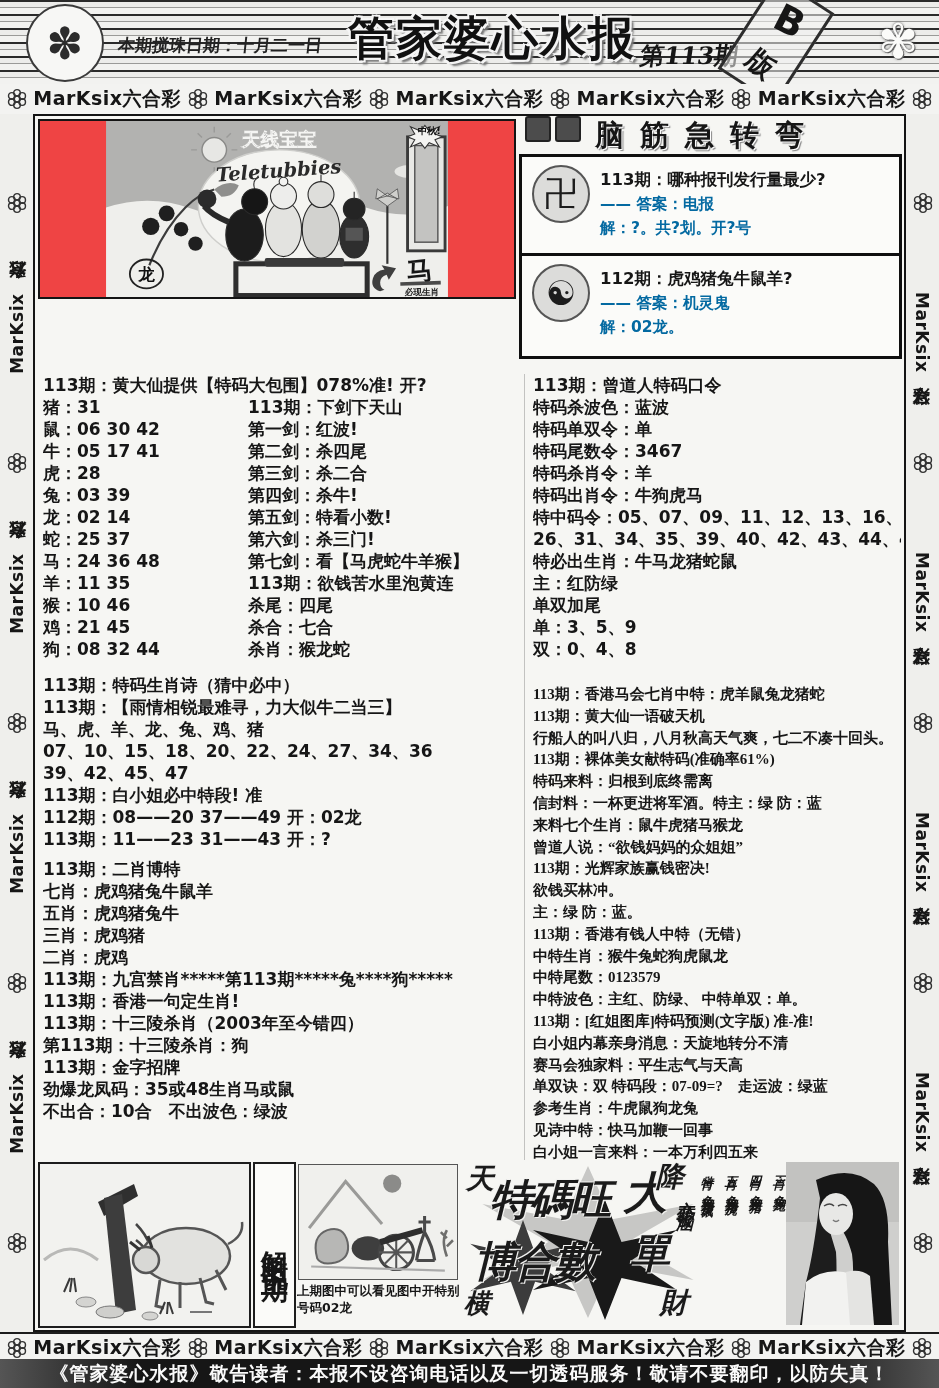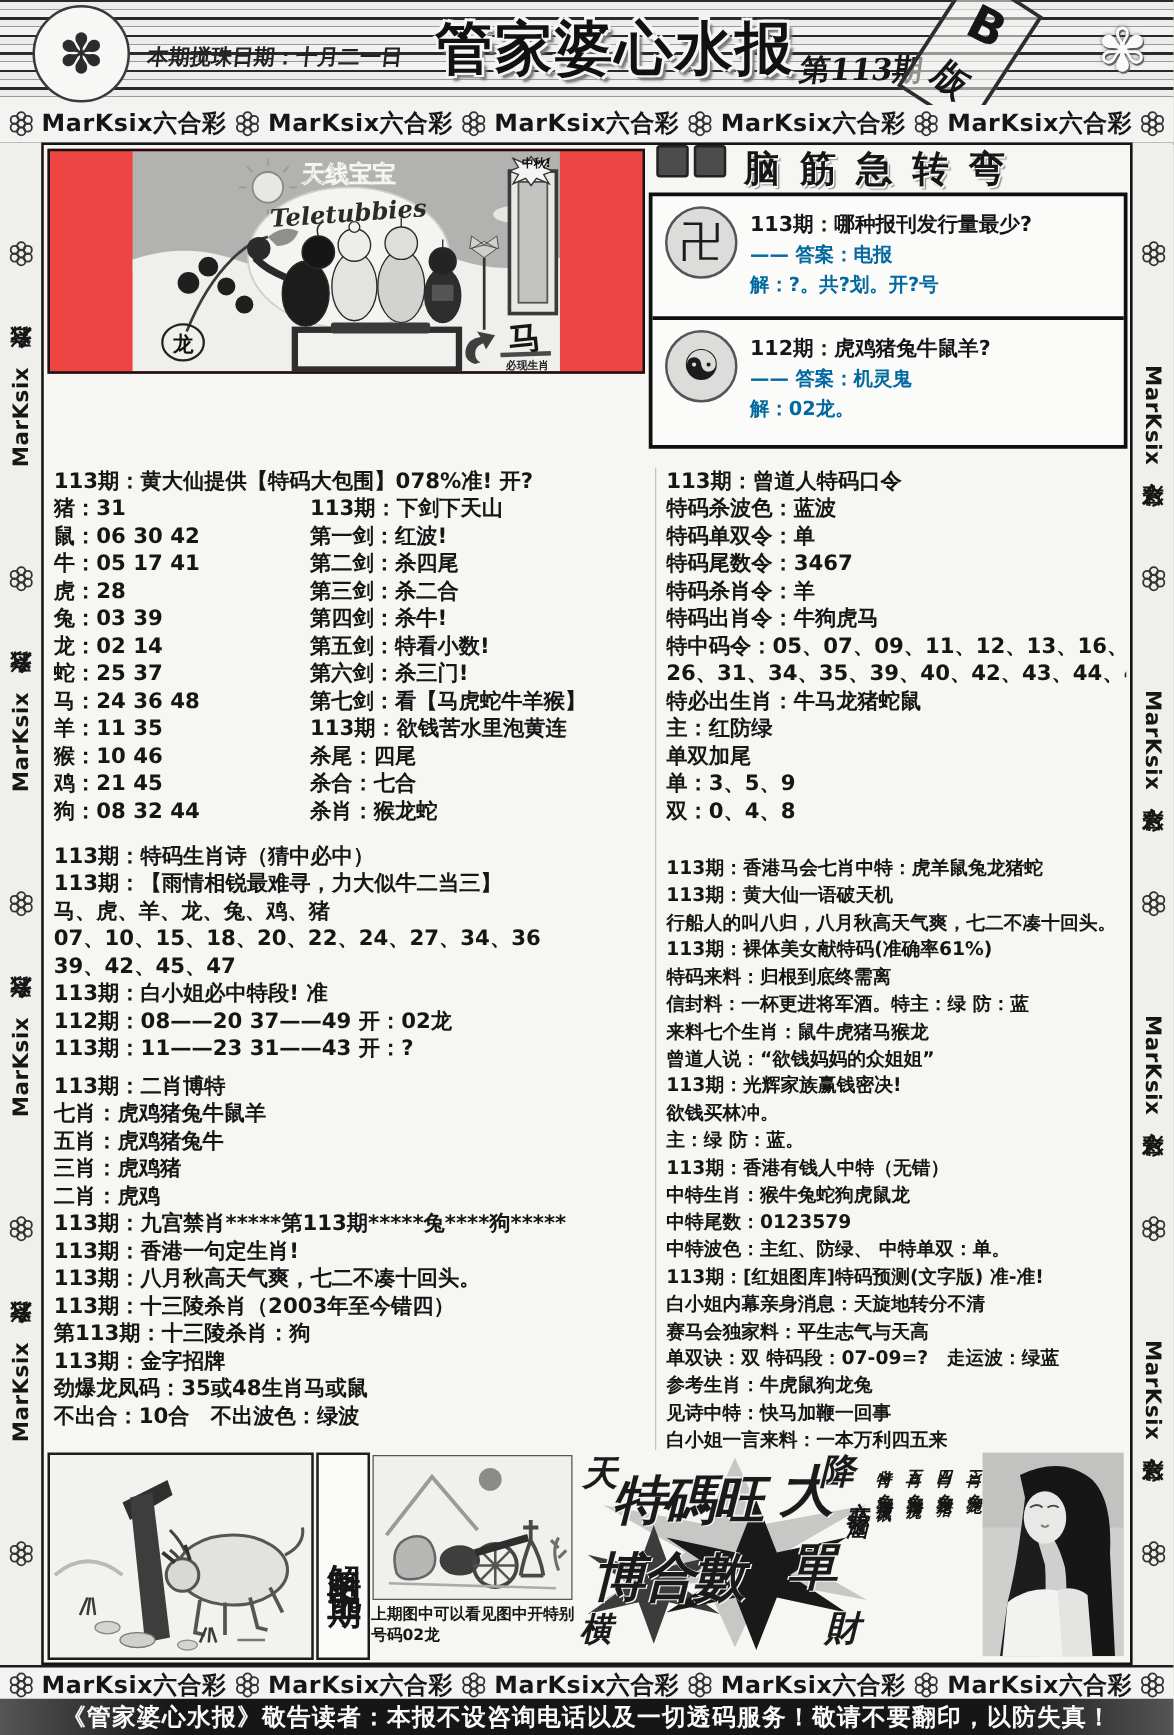--- a/index.html
+++ b/index.html
@@ -64,21 +64,21 @@
     display:flex;align-items:center;justify-content:center;font-size:34px;color:#1c1c1c;flex:0 0 auto;}
   .teaser-lines{display:flex;flex-direction:column;gap:3px;padding-top:4px;}
   .tq{font-size:16.5px;font-weight:bold;white-space:nowrap;}
   .ta,.tn{font-size:15.5px;font-weight:600;color:#0369a1;white-space:nowrap;}
   
   .col{position:absolute;overflow:hidden;}
   .col-divider{position:absolute;left:489px;top:258px;width:1px;height:786px;background:#c2c2c0;}
   .left-col{left:8px;top:258px;width:478px;height:790px;}
   .right-col{left:498px;top:258px;width:368px;height:790px;}
   .line{font-size:17px;font-weight:bold;line-height:22px;white-space:nowrap;}
-  .line.sm{font-size:15px;line-height:21.8px;font-weight:600;}
+  .line.sm{font-size:15px;line-height:21.8px;font-weight:600;font-family:Liberation Serif, serif;}
   .s1-flex{display:flex;gap:17px;}
   .s1-flex .zcol{width:188px;}
   .s1-flex .scol{flex:1;}
   .gap8{height:8px;}
   .gap14{height:14px;}
   .gap24{height:24px;}
   
   .bull-box{position:absolute;left:3px;top:1046px;width:213px;height:166px;border:2px solid #1d1d1d;
     box-sizing:border-box;background:#f2f2ef;}
   .bull-box svg{width:100%;height:100%;display:block;}
@@ -496,21 +496,20 @@
       <div class="gap8"></div>
       <div>
 
       <div class="line">113期：二肖博特</div>
           <div class="line">七肖：虎鸡猪兔牛鼠羊</div>
           <div class="line">五肖：虎鸡猪兔牛</div>
           <div class="line">三肖：虎鸡猪</div>
           <div class="line">二肖：虎鸡</div>
           <div class="line">113期：九宫禁肖*****第113期*****兔****狗*****</div>
           <div class="line">113期：香港一句定生肖!</div>
-          <div class="line">113期：八月秋高天气爽，七二不凑十回头。</div>
           <div class="line">113期：十三陵杀肖（2003年至今错四）</div>
           <div class="line">第113期：十三陵杀肖：狗</div>
           <div class="line">113期：金字招牌</div>
           <div class="line">劲爆龙凤码：35或48生肖马或鼠</div>
           <div class="line">不出合：10合　不出波色：绿波</div>
         </div>
     </div>
 
     <div class="col right-col">
       <div>

